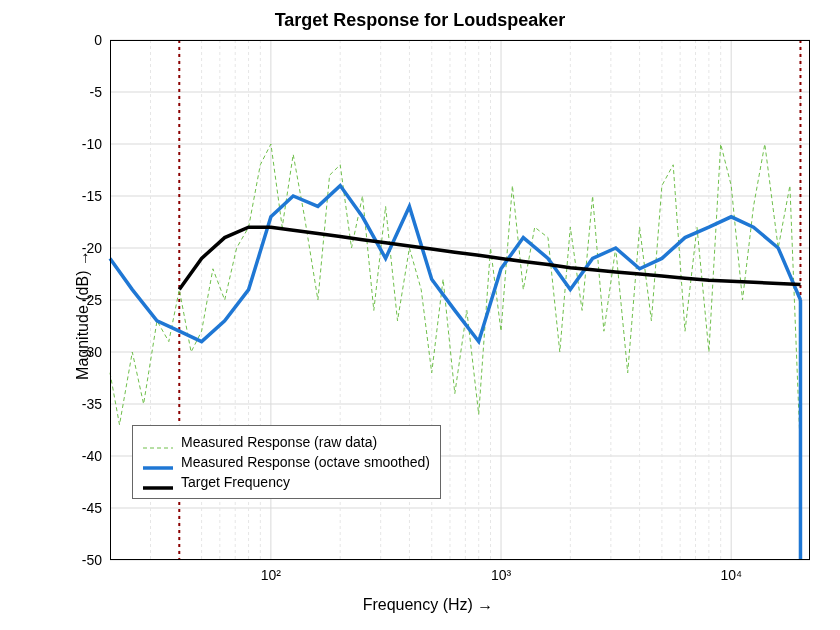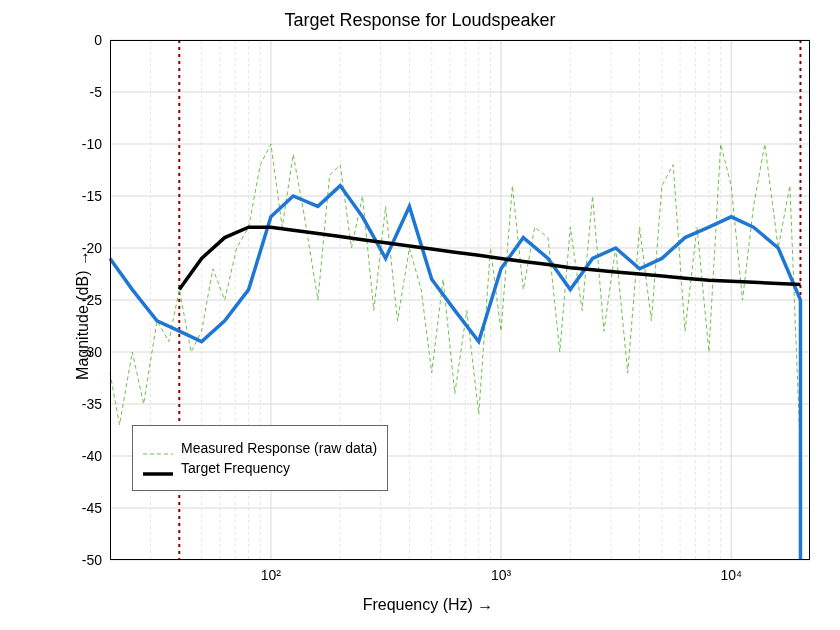--- a/index.html
+++ b/index.html
@@ -15,21 +15,21 @@
     position: relative;
     width: 840px;
     height: 630px;
     box-sizing: border-box;
   }
   .title {
     position: absolute;
     top: 10px;
     left: 0; right: 0;
     text-align: center;
-    font-weight: normal;
+    font-weight: bold;
     font-size: 18px;
     color: #000;
   }
   .ylabel {
     position: absolute;
     left: 18px;
     top: 50%;
     transform: translateY(-50%) rotate(-90deg);
     transform-origin: center;
     font-size: 16px;
@@ -63,21 +63,21 @@
     font-size: 14px;
     fill: #000;
     font-family: Arial;
   }
   .legend {
     position: absolute;
     left: 132px;
     top: 425px;
     background: #fff;
     border: 1px solid #666;
-    padding: 12px 10px;
+    padding: 6px 10px;
     font-size: 14px;
   }
   .legend-row {
     display: flex;
     align-items: center;
     gap: 8px;
     height: 20px;
   }
   .swatch {
     width: 30px;
@@ -161,19 +161,27 @@
         <span class="swatch">
           <svg width="30" height="12">
             <line x1="0" y1="6" x2="30" y2="6" stroke="#6fbf4b" stroke-width="1" stroke-dasharray="4 3"></line>
           </svg>
         </span>
         <span>Measured Response (raw data)</span>
       </div>
       <div class="legend-row">
         <span class="swatch">
           <svg width="30" height="12">
+            <line x1="0" y1="6" x2="30" y2="6" stroke="#1f77d4" stroke-width="3.5"></line>
+          </svg>
+        </span>
+        <span>Measured Response (octave smoothed)</span>
+      </div>
+      <div class="legend-row">
+        <span class="swatch">
+          <svg width="30" height="12">
             <line x1="0" y1="6" x2="30" y2="6" stroke="#000" stroke-width="3.5"></line>
           </svg>
         </span>
         <span>Target Frequency</span>
       </div>
     </div>
 </div>
 
 </body></html>

